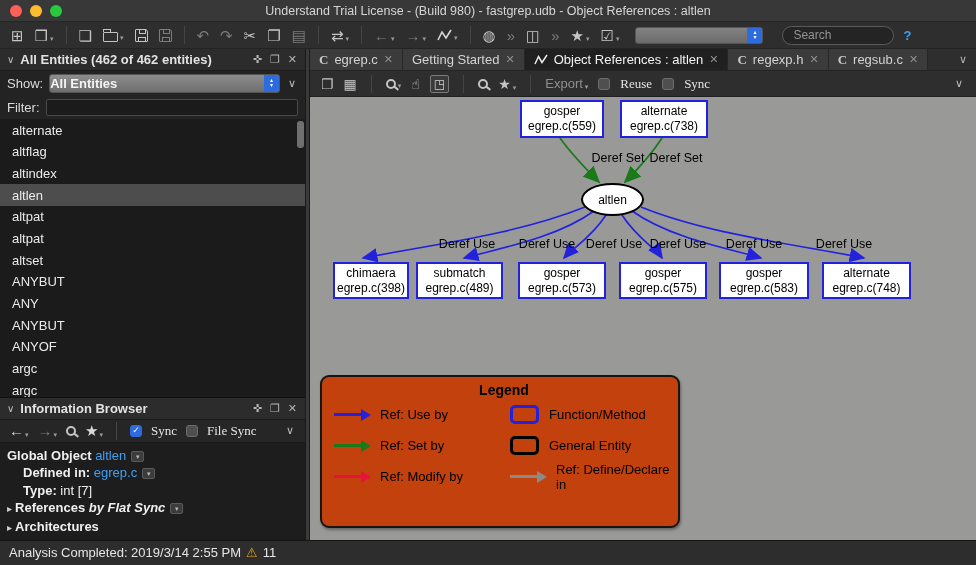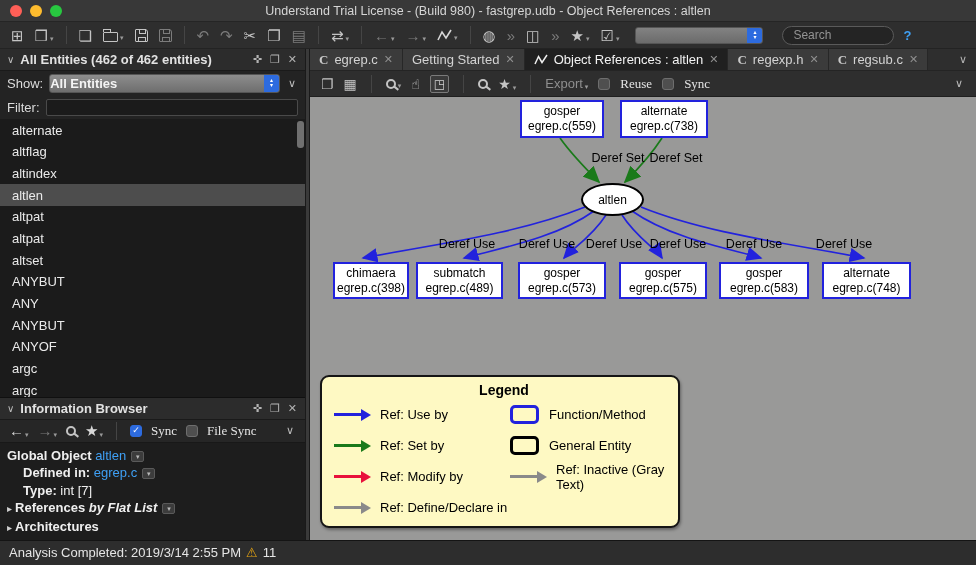--- a/index.html
+++ b/index.html
@@ -104,21 +104,21 @@
   .export { color:#8f8f8f; font-size:13px; }
 
   
   .canvas { position:relative; flex:1; background:#999998; border-top:1px solid #1f1f1f; overflow:hidden; }
   .edges { position:absolute; left:0; top:0; }
   .gnode { position:absolute; background:#fff; border:2px solid #2222dd; color:#000; font-size:12px; line-height:15px;
            display:flex; flex-direction:column; align-items:center; justify-content:center; text-align:center; }
   .ellipse { position:absolute; background:#fff; border:2px solid #000; border-radius:50%;
              display:flex; align-items:center; justify-content:center; color:#000; font-size:12px; }
 
-  .legend { position:absolute; left:10px; top:278px; width:360px; height:153px; background:#fef9c3;
+  .legend { position:absolute; left:10px; top:278px; width:360px; height:153px; background:#c2410c;
             border:2px solid #151515; border-radius:9px; box-shadow:1px 2px 3px rgba(0,0,0,.35); padding:5px 4px 0 12px; }
   .ltitle { text-align:center; font-weight:700; font-size:14px; color:#000; }
   .lgrid { display:grid; grid-template-columns:176px 1fr; margin-top:1px; }
   .litem { display:flex; align-items:center; gap:10px; height:31px; font-size:13px; color:#000; }
   .sw-ellipse { width:29px; height:19px; border:3px solid #000; border-radius:50%; flex:none; }
   .sw-rect { width:29px; height:19px; border:3px solid #000; border-radius:5px; flex:none; }
   .sw-rect.bl { border-color:#2222dd; }
   .larrow { position:relative; width:28px; height:3px; background:var(--c); flex:none; margin-right:8px; }
   .larrow::after { content:""; position:absolute; right:-9px; top:-4.5px;
                    border-left:10px solid var(--c); border-top:6px solid transparent; border-bottom:6px solid transparent; }
@@ -320,21 +320,21 @@
         <div class="ind">
           <span class="b">Defined in:</span>
           <span class="blue">egrep.c</span><span class="dropbox">▾</span>
         </div>
         <div class="ind">
           <span class="b">Type:</span>
           <span>int [7]</span>
         </div>
         <div>
           <span class="tri">▸</span><span class="b">References</span>
-          <span class="it">by Flat List</span><span class="dropbox">▾</span>
+          <span class="it">by Flat Sync</span><span class="dropbox">▾</span>
         </div>
         <div>
           <span class="tri">▸</span><span class="b">Architectures</span>
         </div>
       </div>
     </div>
 
     <div class="splitter"></div>
 
     <div class="right">
@@ -490,24 +490,20 @@
             <div class="litem">
               <span class="sw-rect"></span>
               <span>General Entity</span>
             </div>
             <div class="litem">
               <span class="larrow" style="--c:#e8123c"></span>
               <span>Ref: Modify by</span>
             </div>
             <div class="litem">
               <span class="larrow" style="--c:#8a8a8a"></span>
-              <span>Ref: Inactive (Gray Text)</span>
-            </div>
-            <div class="litem">
-              <span class="larrow" style="--c:#8a8a8a"></span>
               <span>Ref: Define/Declare in</span>
             </div>
           </div>
         </div>
       </div>
     </div>
   </div>
 
   <div class="statusbar">
     <span>Analysis Completed: 2019/3/14 2:55 PM</span>

